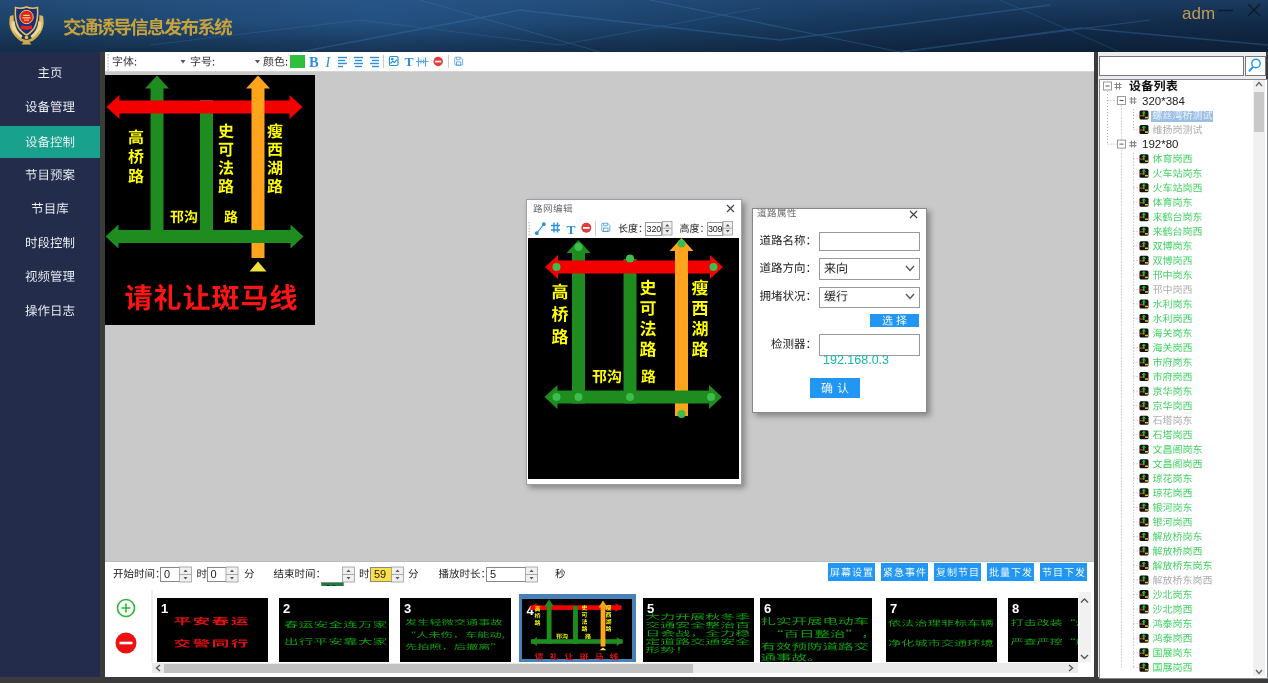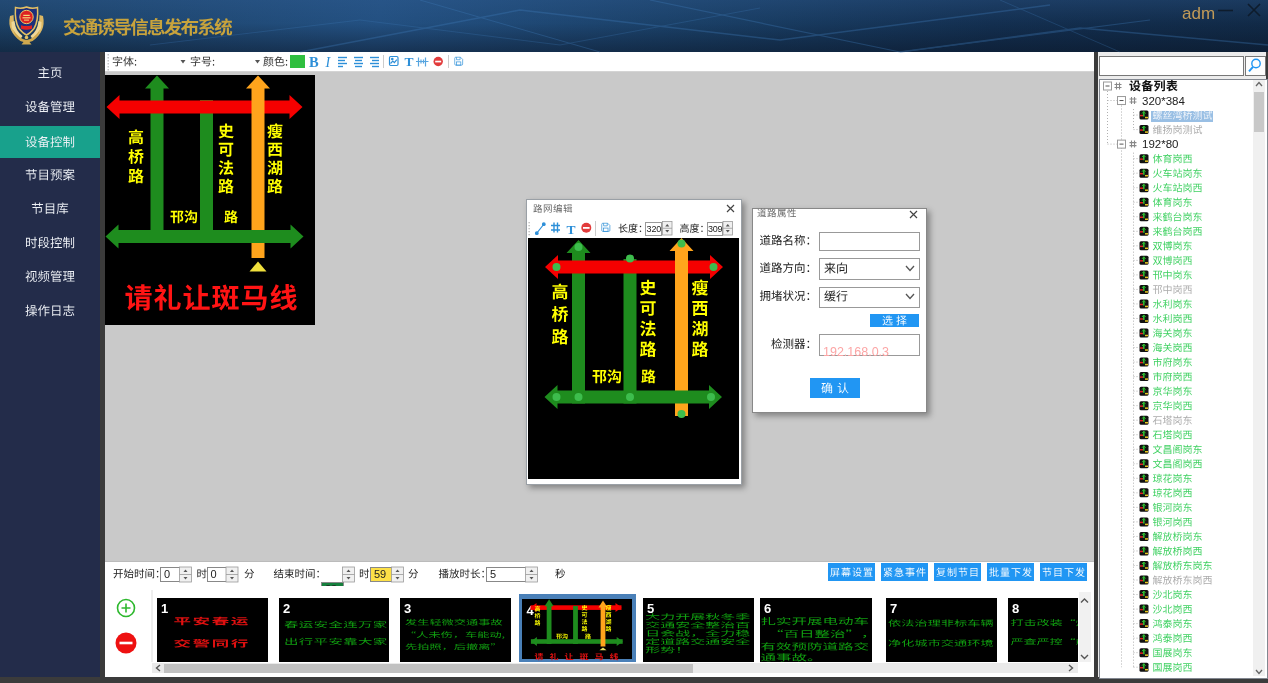--- a/index.html
+++ b/index.html
@@ -14,21 +14,21 @@
 <div class="abs" style="left:105px;top:75px;width:210px;height:250px;background:#000"></div>
 <div class="abs" style="left:526px;top:199px;width:214px;height:284px;background:#fff;border:1px solid #9aa0a6;box-shadow:3px 3px 6px rgba(0,0,0,0.35)"></div>
 <div class="abs" style="left:528px;top:238px;width:211px;height:241px;background:#000"></div>
 <div class="abs" style="left:645px;top:221.5px;width:15px;height:12px;background:#fff;border:1px solid #999;font-size:9px;letter-spacing:-0.2px;color:#222;text-align:right;line-height:12px">320</div>
 <div class="abs" style="left:707px;top:221.5px;width:14px;height:12px;background:#fff;border:1px solid #999;font-size:9px;letter-spacing:-0.2px;color:#222;text-align:center;line-height:12px">309</div>
 <div class="abs" style="left:752px;top:208px;width:173px;height:203px;background:#fff;border:1px solid #888;box-shadow:3px 3px 6px rgba(0,0,0,0.35)"></div>
 <div class="abs" style="left:819px;top:232px;width:99px;height:17px;background:#fff;border:1px solid #999"></div>
 <div class="abs" style="left:819px;top:258px;width:99px;height:20px;background:#fff;border:1px solid #999"></div>
 <div class="abs" style="left:819px;top:287px;width:99px;height:19px;background:#fff;border:1px solid #999"></div>
 <div class="abs" style="left:819px;top:334px;width:99px;height:20px;background:#fff;border:1px solid #999"></div>
-<div class="abs" style="left:823px;top:345px;width:95px;height:15px;font-size:12.5px;color:#fca5a5">192.168.0.3</div>
+<div class="abs" style="left:823px;top:353px;width:95px;height:15px;font-size:12.5px;color:#14b8a6">192.168.0.3</div>
 <div class="abs" style="left:870px;top:314px;width:49px;height:13px;background:#2196f3"></div>
 <div class="abs" style="left:810px;top:378px;width:50px;height:20px;background:#2196f3"></div>
 <div class="abs" style="left:105px;top:561px;width:989px;height:25px;background:#fff;border-top:1px solid #bbb"></div>
 <div class="abs" style="left:160px;top:567px;width:16px;height:13px;background:#fff;border:1px solid #888;font-size:11px;color:#222;line-height:13px;padding-left:3px">0</div>
 <div class="abs" style="left:206.5px;top:567px;width:16px;height:13px;background:#fff;border:1px solid #888;font-size:11px;color:#222;line-height:13px;padding-left:3px">0</div>
 <div class="abs" style="left:321px;top:582px;width:18px;height:13px;background:#15803d;border:1px solid #888;font-size:11px;color:#222;line-height:13px;padding-left:3px">23</div>
 <div class="abs" style="left:370px;top:567px;width:18px;height:13px;background:#fde047;border:1px solid #888;font-size:11px;color:#222;line-height:13px;padding-left:3px">59</div>
 <div class="abs" style="left:486px;top:567px;width:37px;height:13px;background:#fff;border:1px solid #888;font-size:11px;color:#222;line-height:13px;padding-left:3px">5</div>
 <div class="abs" style="left:828px;top:563px;width:47px;height:18px;background:#2196f3"></div>
 <div class="abs" style="left:881px;top:563px;width:47px;height:18px;background:#2196f3"></div>

